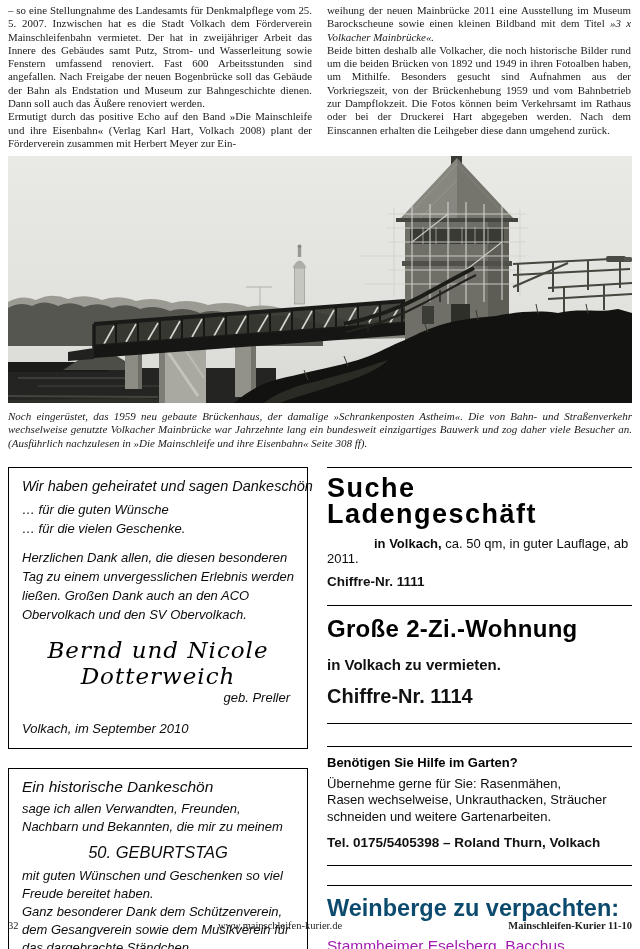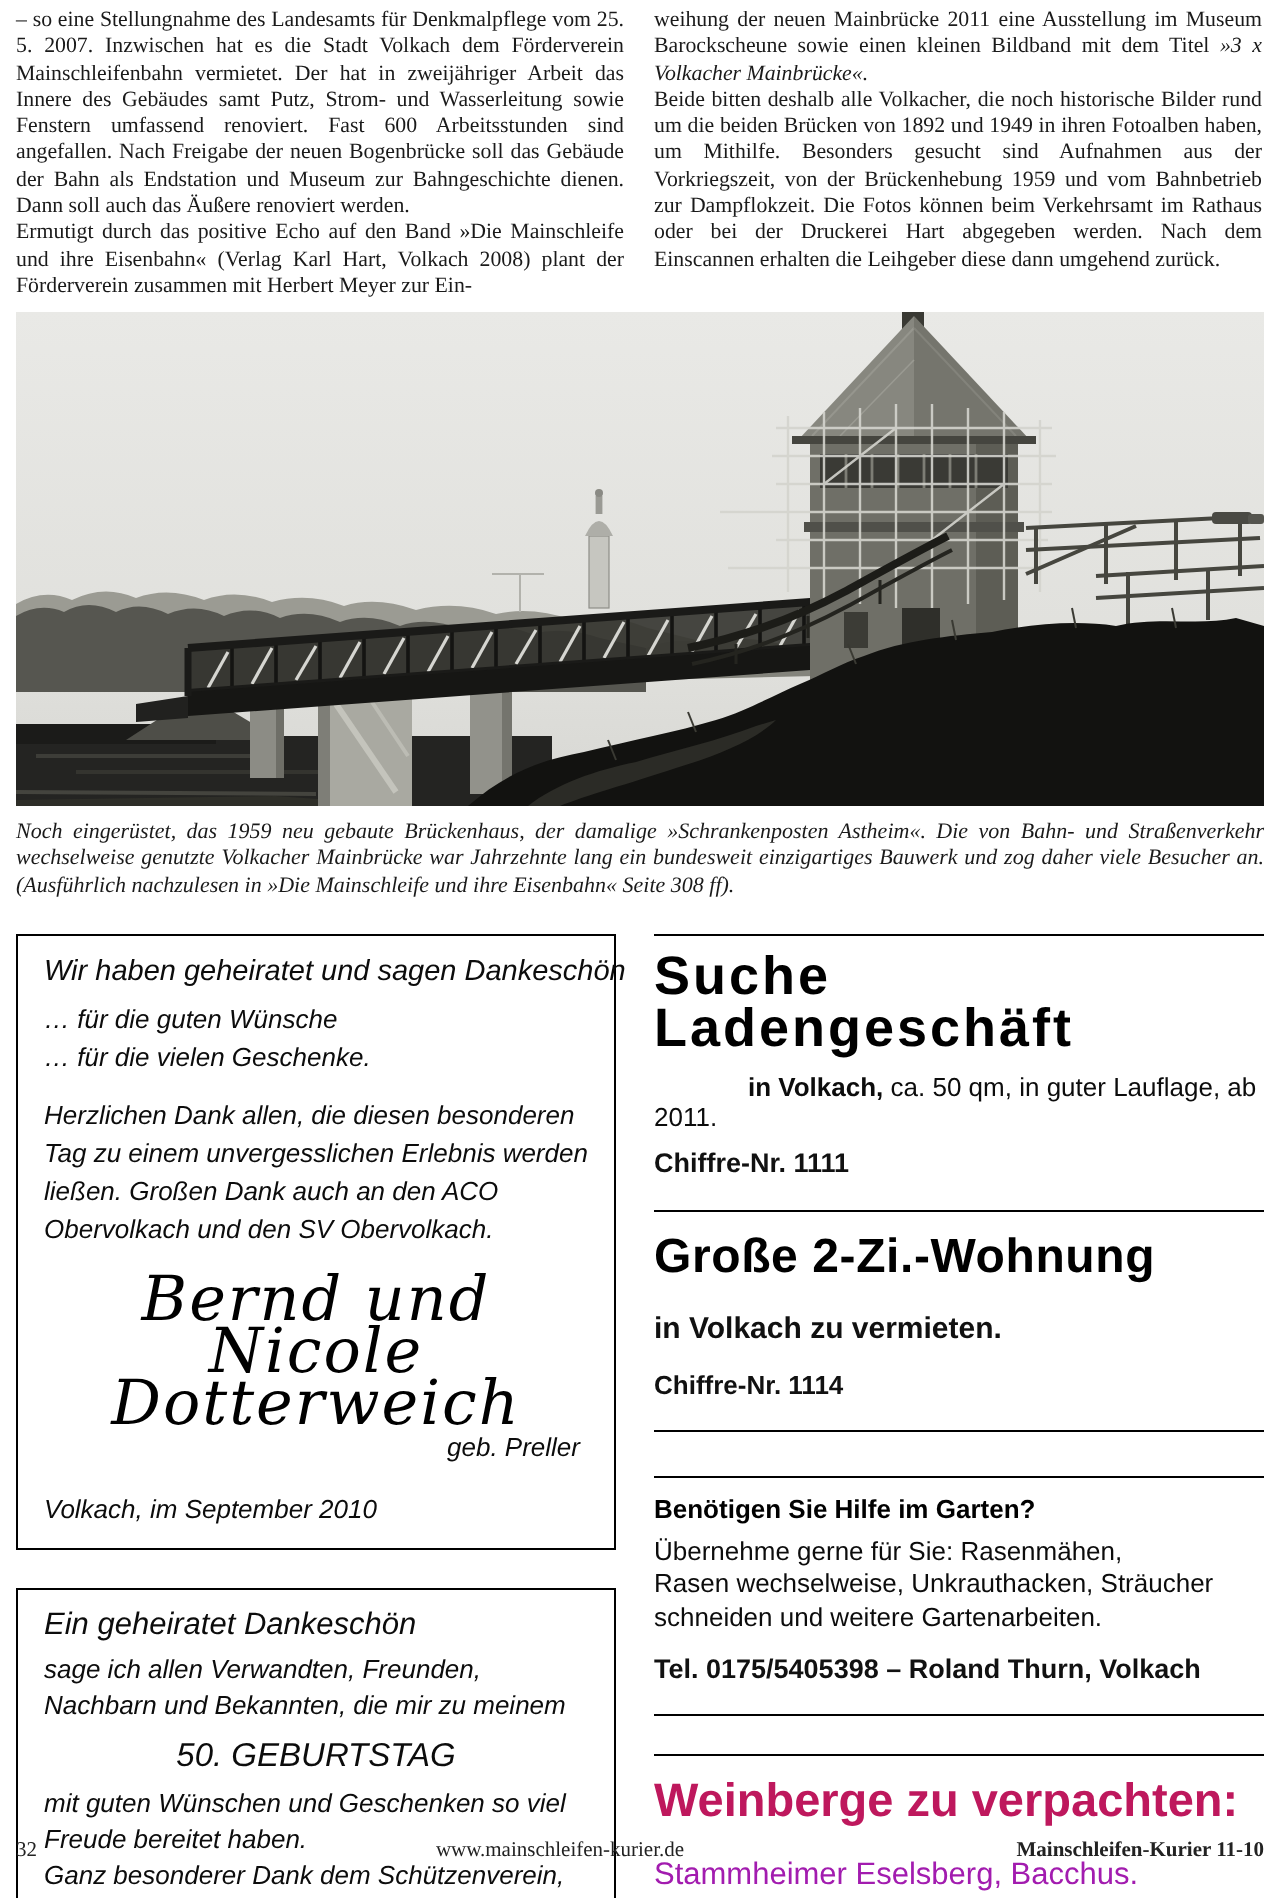--- a/index.html
+++ b/index.html
@@ -25,38 +25,38 @@
   .ads-right{width:305px;font-family:"Liberation Sans",sans-serif;}
 
   .box{border:1.5px solid #000;padding:9px 13px 10px 13px;font-family:"Liberation Sans",sans-serif;
        font-style:italic;font-size:13px;line-height:18px;color:#0c0c0c;}
   .box + .box{margin-top:19px;}
   .box-title{font-size:14.5px;white-space:nowrap;margin-bottom:5px;}
   .box2-title{font-size:15.5px;margin-bottom:4px;}
   .dots-line{line-height:19px;}
   .box-body{margin-top:10px;line-height:19px;}
   .highlight{font-size:16.5px;text-align:center;margin:7px 0 6px 0;}
-  .script{font-family:"DejaVu Serif",serif;font-style:italic;font-size:31px;letter-spacing:1px;
+  .script{font-family:"DejaVu Serif",serif;font-style:italic;font-size:23px;letter-spacing:1px;
           line-height:26px;color:#000;}
   .sig1{text-align:center;margin-top:13px;}
   .sig-sub{text-align:right;padding-right:4px;font-size:13px;margin-top:0px;}
   .place-date{margin-top:13px;}
 
   .rule{border-top:1.4px solid #000;height:0;}
   .ad{margin:0;}
   .ad1-title{font-weight:bold;font-size:27px;line-height:26px;letter-spacing:1.5px;color:#000;}
   .ad1-detail{font-size:13px;margin-top:9px;color:#0c0c0c;}
   .ad1-chiffre{font-size:13.5px;font-weight:bold;margin-top:8px;}
   .ad2-title{font-weight:bold;font-size:24px;line-height:28px;letter-spacing:0.3px;color:#000;}
   .ad2-sub{font-weight:bold;font-size:15px;margin-top:13px;}
-  .ad2-chiffre{font-weight:bold;font-size:13px;margin-top:12px;}
+  .ad2-chiffre{font-weight:bold;font-size:20px;margin-top:12px;}
   .ad3-title{font-weight:bold;font-size:13px;color:#000;}
   .ad3-body{font-size:13px;line-height:16.5px;margin-top:6px;white-space:pre-line;color:#0c0c0c;}
   .ad3-contact{font-weight:bold;font-size:13.5px;margin-top:10px;}
-  .ad4-title{font-weight:bold;font-size:23.5px;color:#be185d;}
+  .ad4-title{font-weight:bold;font-size:23.5px;color:#0c4a6e;}
   .ad4-sub{font-size:15.5px;margin-top:15px;color:#a21caf;}
   .bold{font-weight:bold;padding-left:47px;}
 
   
   .r-top{margin-bottom:7px;}
   .r-a{margin-top:16px;margin-bottom:9px;}
   .r-b1{margin-top:15px;}
   .r-b2{margin-top:22px;margin-bottom:8px;}
   .r-c1{margin-top:15px;}
   .r-c2{margin-top:19px;margin-bottom:9px;}
@@ -286,21 +286,21 @@
         <div class="box-title">Wir haben geheiratet und sagen Dankeschön</div>
         <div class="dots-line">… für die guten Wünsche</div>
         <div class="dots-line">… für die vielen Geschenke.</div>
         <div class="box-body">Herzlichen Dank allen, die diesen besonderen Tag zu einem unvergesslichen Erlebnis werden ließen. Großen Dank auch an den ACO Obervolkach und den SV Obervolkach.</div>
         <div class="script sig1">Bernd und Nicole Dotterweich</div>
         <div class="sig-sub">geb. Preller</div>
         <div class="place-date">Volkach, im September 2010</div>
       </div>
 
       <div class="box">
-        <div class="box2-title">Ein geheiratet Dankeschön</div>
+        <div class="box2-title">Ein historische Dankeschön</div>
         <div>sage ich allen Verwandten, Freunden, Nachbarn und Bekannten, die mir zu meinem</div>
         <div class="highlight">50. GEBURTSTAG</div>
         <div>mit guten Wünschen und Geschenken so viel Freude bereitet haben.</div>
         <div>Ganz besonderer Dank dem Schützenverein, dem Gesangverein sowie dem Musikverein für das dargebrachte Ständchen.</div>
 
       </div>
     </div>
 
     <div class="ads-right">
       <div class="rule r-top"></div>

